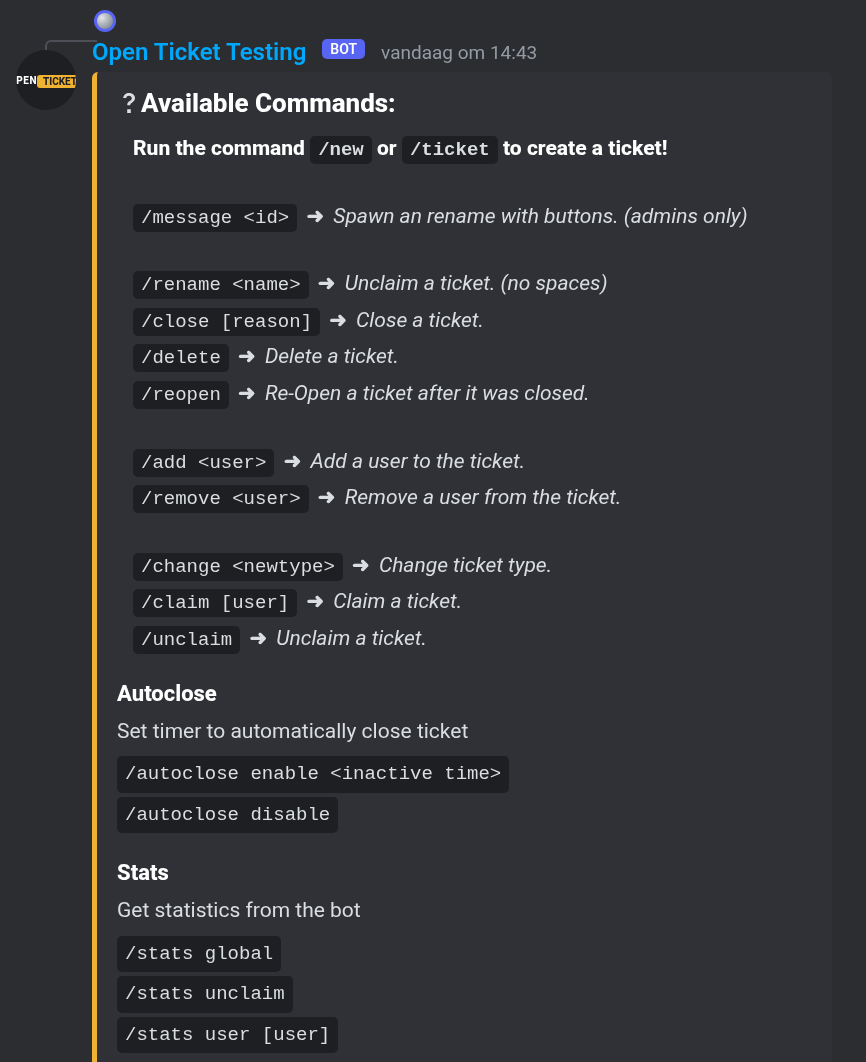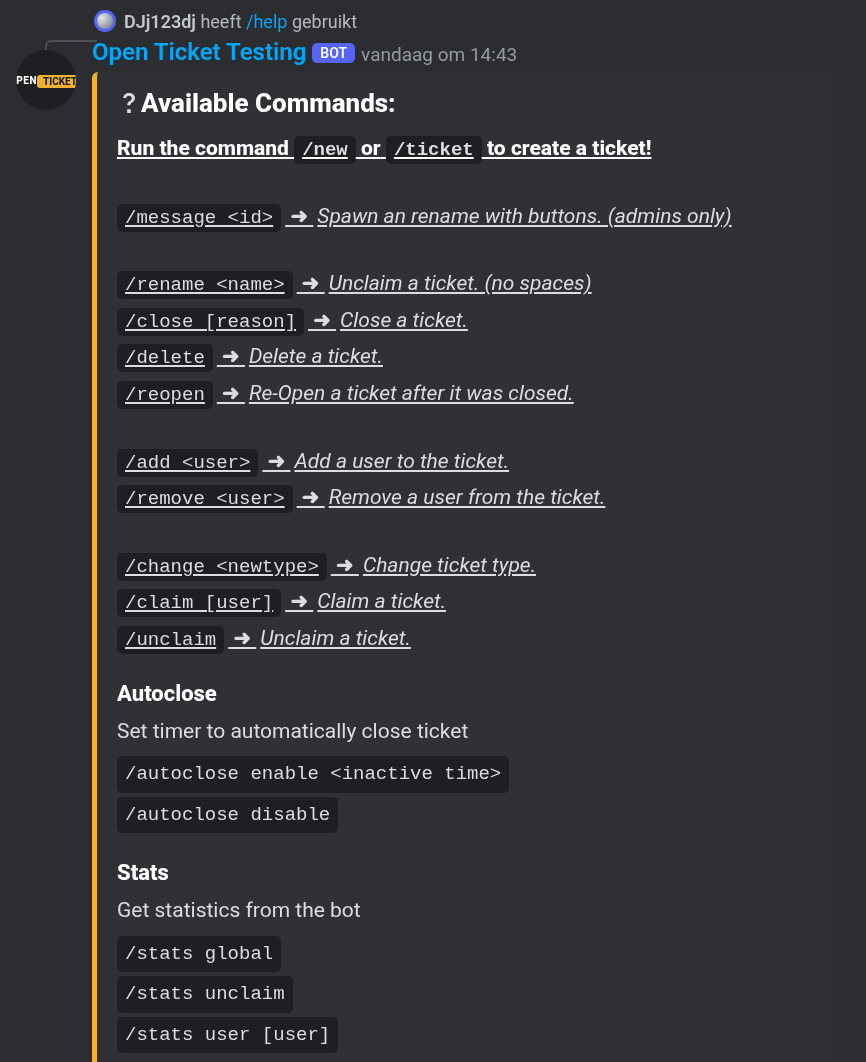--- a/index.html
+++ b/index.html
@@ -84,22 +84,22 @@
     content: "";
     position: absolute;
     inset: 3px;
     border-radius: 50%;
     background: radial-gradient(circle at 30% 30%, #e3e5e8 0%, #9aa0aa 60%, #6f7580 100%);
   }
   .reply-user { color: #c4c9ce; font-weight: 600; }
   .reply-cmd { color: #00a8fc; }
   .header-row {
     display: flex;
-    align-items: flex-end;
-    gap: 6px;
+    align-items: center;
+    gap: 16px;
     margin-bottom: 6px;
   }
   .bot-name {
     color: #00a8fc;
     font-weight: 600;
     font-size: 24px;
     cursor: pointer;
   }
   .bot-badge {
     background: #5865f2;
@@ -148,23 +148,22 @@
   code.inline {
     background: #1e1f22;
     padding: 3px 8px;
     border-radius: 5px;
     font-family: Consolas, "Courier New", monospace;
     font-size: 19px;
     color: #dbdee1;
     white-space: nowrap;
   }
   .cmd-line {
-    margin: 3px 0;
+    margin: 3px 16px;
     font-size: 21px;
-    text-decoration: underline;
   }
   .cmd-line em { font-style: italic; color: #dbdee1; }
   .arrow { font-weight: 700; margin: 0 4px; }
   .gap { height: 28px; }
   .section-h {
     font-weight: 800;
     color: #fff;
     font-size: 22px;
     margin-top: 20px;
     margin-bottom: 4px;
@@ -189,26 +188,20 @@
     <div class="avatar">
       <span class="line1">OPEN</span>
       <span class="line2">TICKET</span>
     </div>
   </div>
 
   <div class="content-col">
 
     <div class="reply-preview">
       <span class="reply-avatar"></span>
-      <span>
-        <span class="reply-user">DJj123dj</span>
-        <span>heeft</span>
-        <span class="reply-cmd">/help</span>
-        <span>gebruikt</span>
-      </span>
     </div>
 
     <div class="header-row">
       <span class="bot-name">Open Ticket Testing</span>
       <span class="bot-badge">BOT</span>
       <span class="timestamp">vandaag om 14:43</span>
     </div>
 
     <div class="embed">
       <div class="embed-title">

